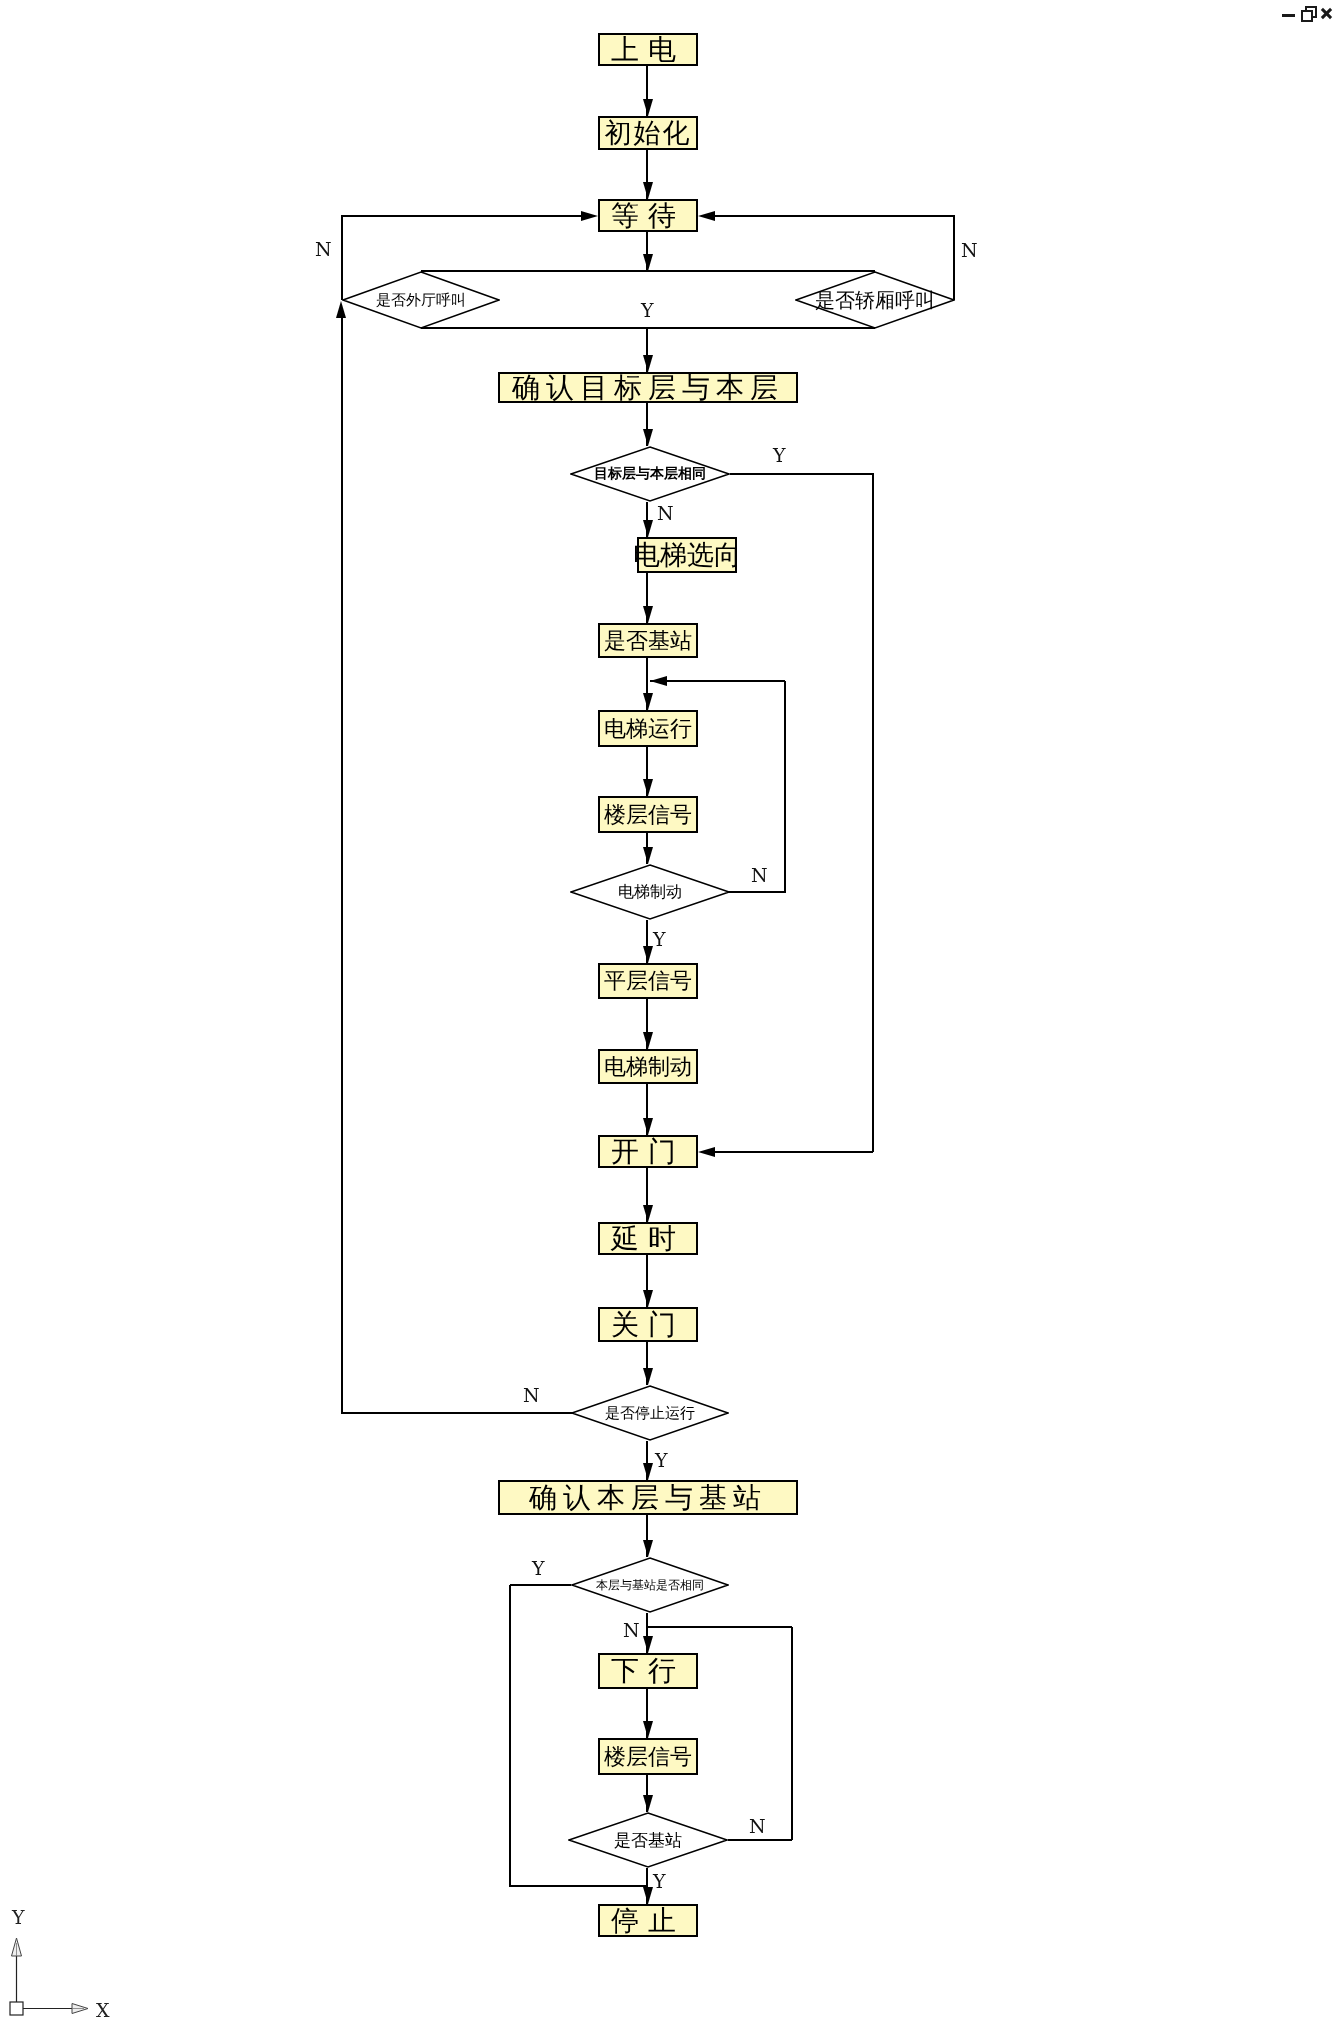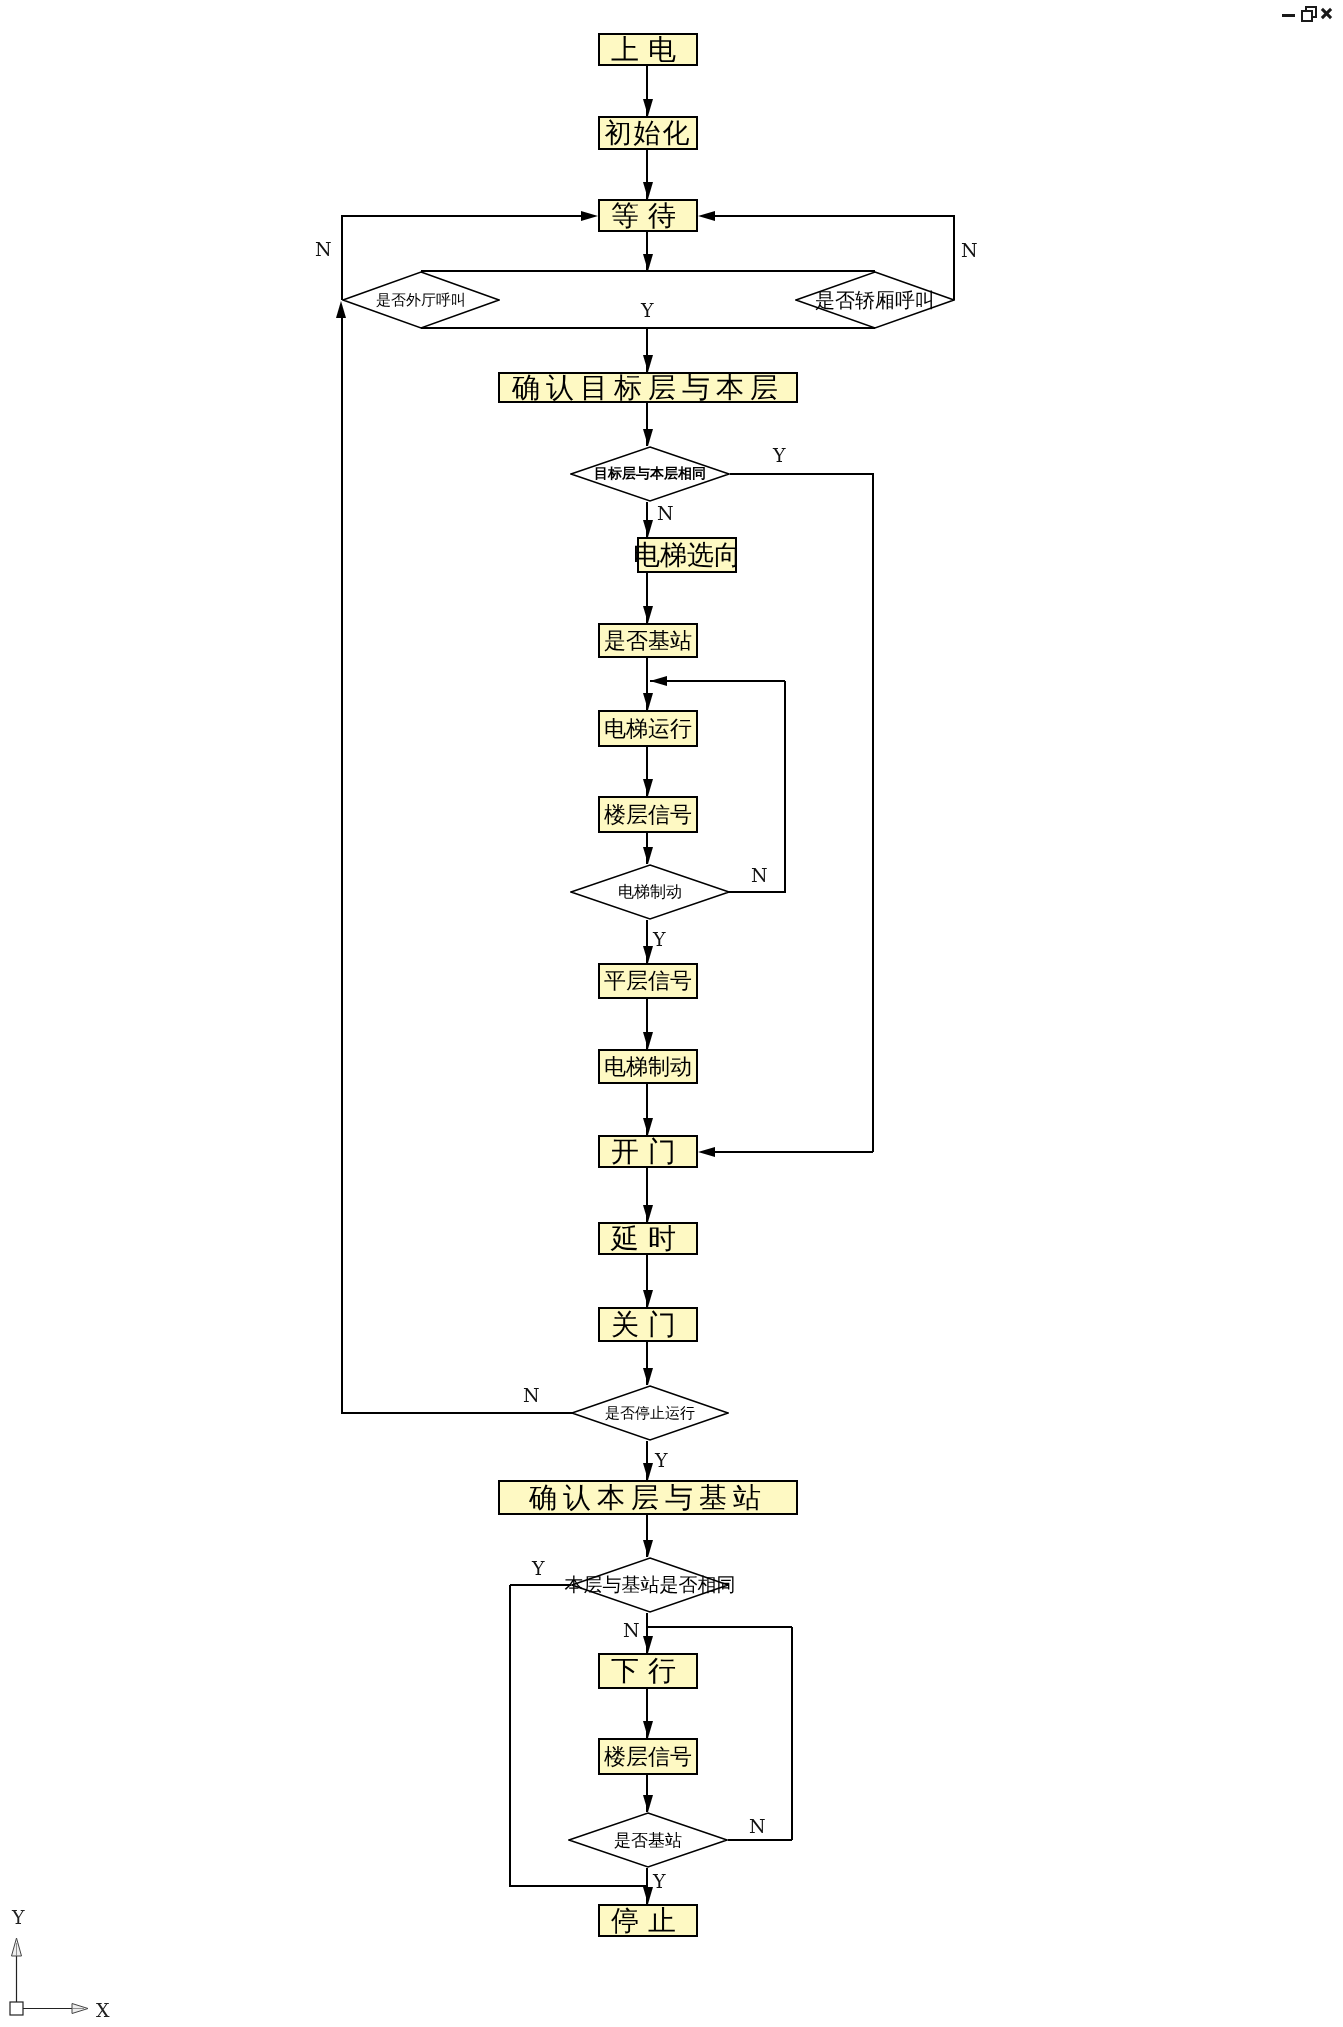--- a/index.html
+++ b/index.html
@@ -84,21 +84,21 @@
   <div class="dlabel" style="left:570px;top:864px;width:160px;height:56px;font-size:16px;">电梯制动</div>
 
   <svg class="dsvg" style="left:571px;top:1385px;" width="158" height="56" viewBox="0 0 158 56">
       <polygon points="79,1 157,28 79,55 1,28" fill="#fff" stroke="#000" stroke-width="1.4"></polygon>
     </svg>
   <div class="dlabel" style="left:571px;top:1385px;width:158px;height:56px;font-size:15px;">是否停止运行</div>
 
   <svg class="dsvg" style="left:571px;top:1557px;" width="158" height="56" viewBox="0 0 158 56">
       <polygon points="79,1 157,28 79,55 1,28" fill="#fff" stroke="#000" stroke-width="1.4"></polygon>
     </svg>
-  <div class="dlabel" style="left:571px;top:1557px;width:158px;height:56px;font-size:19px;">本层与基站是否相同</div>
+  <div class="dlabel" style="left:571px;top:1557px;width:158px;height:56px;font-size:12px;">本层与基站是否相同</div>
 
   <svg class="dsvg" style="left:568px;top:1812px;" width="160" height="56" viewBox="0 0 160 56">
       <polygon points="80,1 159,28 80,55 1,28" fill="#fff" stroke="#000" stroke-width="1.4"></polygon>
     </svg>
   <div class="dlabel" style="left:568px;top:1812px;width:160px;height:56px;font-size:17px;">是否基站</div>
 
   <div class="vl" style="left:646px;top:66px;height:50px;"></div>
   <div class="ad" style="left:643px;top:99px;"></div>
 
   <div class="vl" style="left:646px;top:150px;height:49px;"></div>

